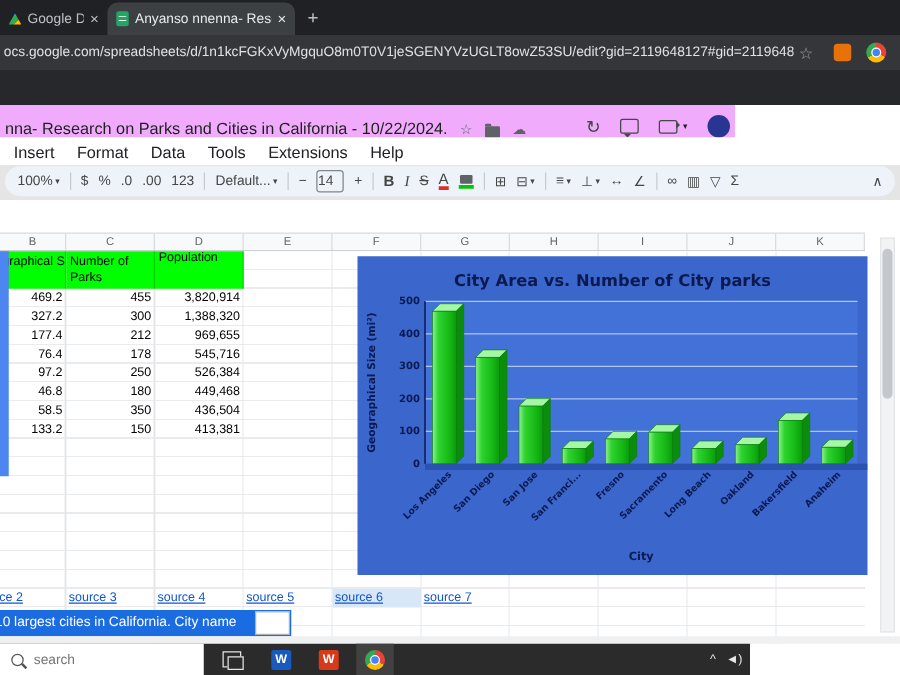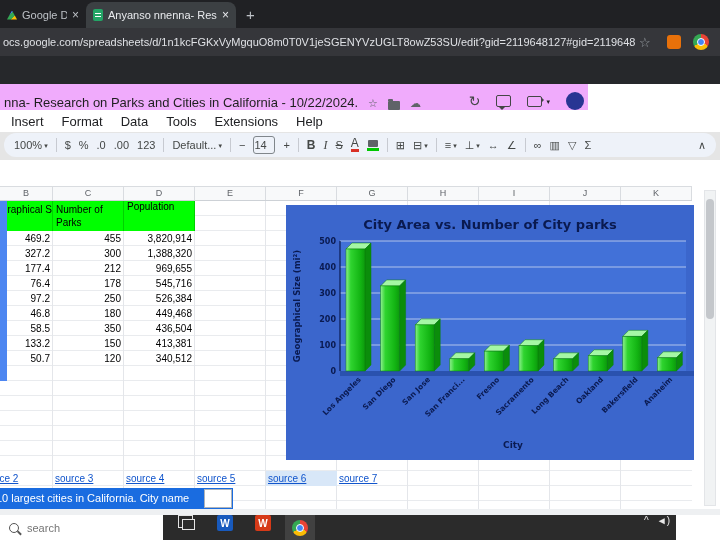--- a/index.html
+++ b/index.html
@@ -95,21 +95,21 @@
   
   .chartbox{position:absolute;left:286px;top:205px;width:408px;height:255px;z-index:5;background:#3b66cc}
   .chartbox svg{display:block;width:408px;height:255px;font-family:"DejaVu Sans","Liberation Sans",sans-serif}
 
   .sheetstrip{position:absolute;top:509px;left:0;width:720px;height:6px;background:#eef0f2;z-index:6}
 
   .vscroll{position:absolute;left:704px;top:190px;width:12px;height:316px;background:#f1f3f4;border:1px solid #e3e5e8;box-sizing:border-box}
   .vthumb{position:absolute;left:1px;top:8px;width:8px;height:120px;background:#c4c7cb;border-radius:4px}
 
   
-  .taskbar{position:absolute;top:515px;left:0;width:676px;height:25px;background:#2b2b2b;display:flex;align-items:flex-start;z-index:10}
+  .taskbar{position:absolute;top:515px;left:0;width:600px;height:25px;background:#2b2b2b;display:flex;align-items:center;z-index:10}
   .searchbox{width:163px;height:25px;background:#fff;display:flex;align-items:center;flex:none}
   .mag{width:8px;height:8px;border:1.5px solid #555;border-radius:50%;position:relative;margin:0 6px 0 9px;flex:none}
   .mag::after{content:"";position:absolute;width:5px;height:1.5px;background:#555;transform:rotate(45deg);right:-4px;bottom:-2px}
   .searchbox input{border:none;outline:none;background:transparent;font-size:11px;color:#333;width:110px;font-family:inherit}
   .taskview{width:13px;height:11px;border:1px solid #e4e4e4;margin-left:15px;position:relative;flex:none}
   .taskview::after{content:"";position:absolute;left:3px;top:3px;width:11px;height:9px;border:1px solid #e4e4e4;background:#2b2b2b}
   .tb-app{width:16px;height:16px;border-radius:2px;color:#fff;font-size:10px;font-weight:bold;display:flex;align-items:center;justify-content:center;flex:none}
   .app-blue{background:#185abd;margin-left:24px}
   .app-red{background:#d63a18;margin-left:22px}
   .chrometile{width:30px;height:25px;background:#414141;display:flex;align-items:center;justify-content:center;margin-left:14px;flex:none}
@@ -280,25 +280,20 @@
         </div>
         <div class="g-row">
           <div class="g-cell col-b">58.5</div>
           <div class="g-cell col-c">350</div>
           <div class="g-cell col-d">436,504</div>
         </div>
         <div class="g-row">
           <div class="g-cell col-b">133.2</div>
           <div class="g-cell col-c">150</div>
           <div class="g-cell col-d">413,381</div>
-        </div>
-        <div class="g-row">
-          <div class="g-cell col-b">50.7</div>
-          <div class="g-cell col-c">120</div>
-          <div class="g-cell col-d">340,512</div>
         </div>
       </div>
     <div id="sources">
         <div class="src col-b"><span class="link clipL">source 2</span></div>
         <div class="src w71"><span class="link">source 3</span></div>
         <div class="src w71"><span class="link">source 4</span></div>
         <div class="src w71"><span class="link">source 5</span></div>
         <div class="src w71 tint"><span class="link">source 6</span></div>
         <div class="src w71"><span class="link">source 7</span></div>
       </div>

